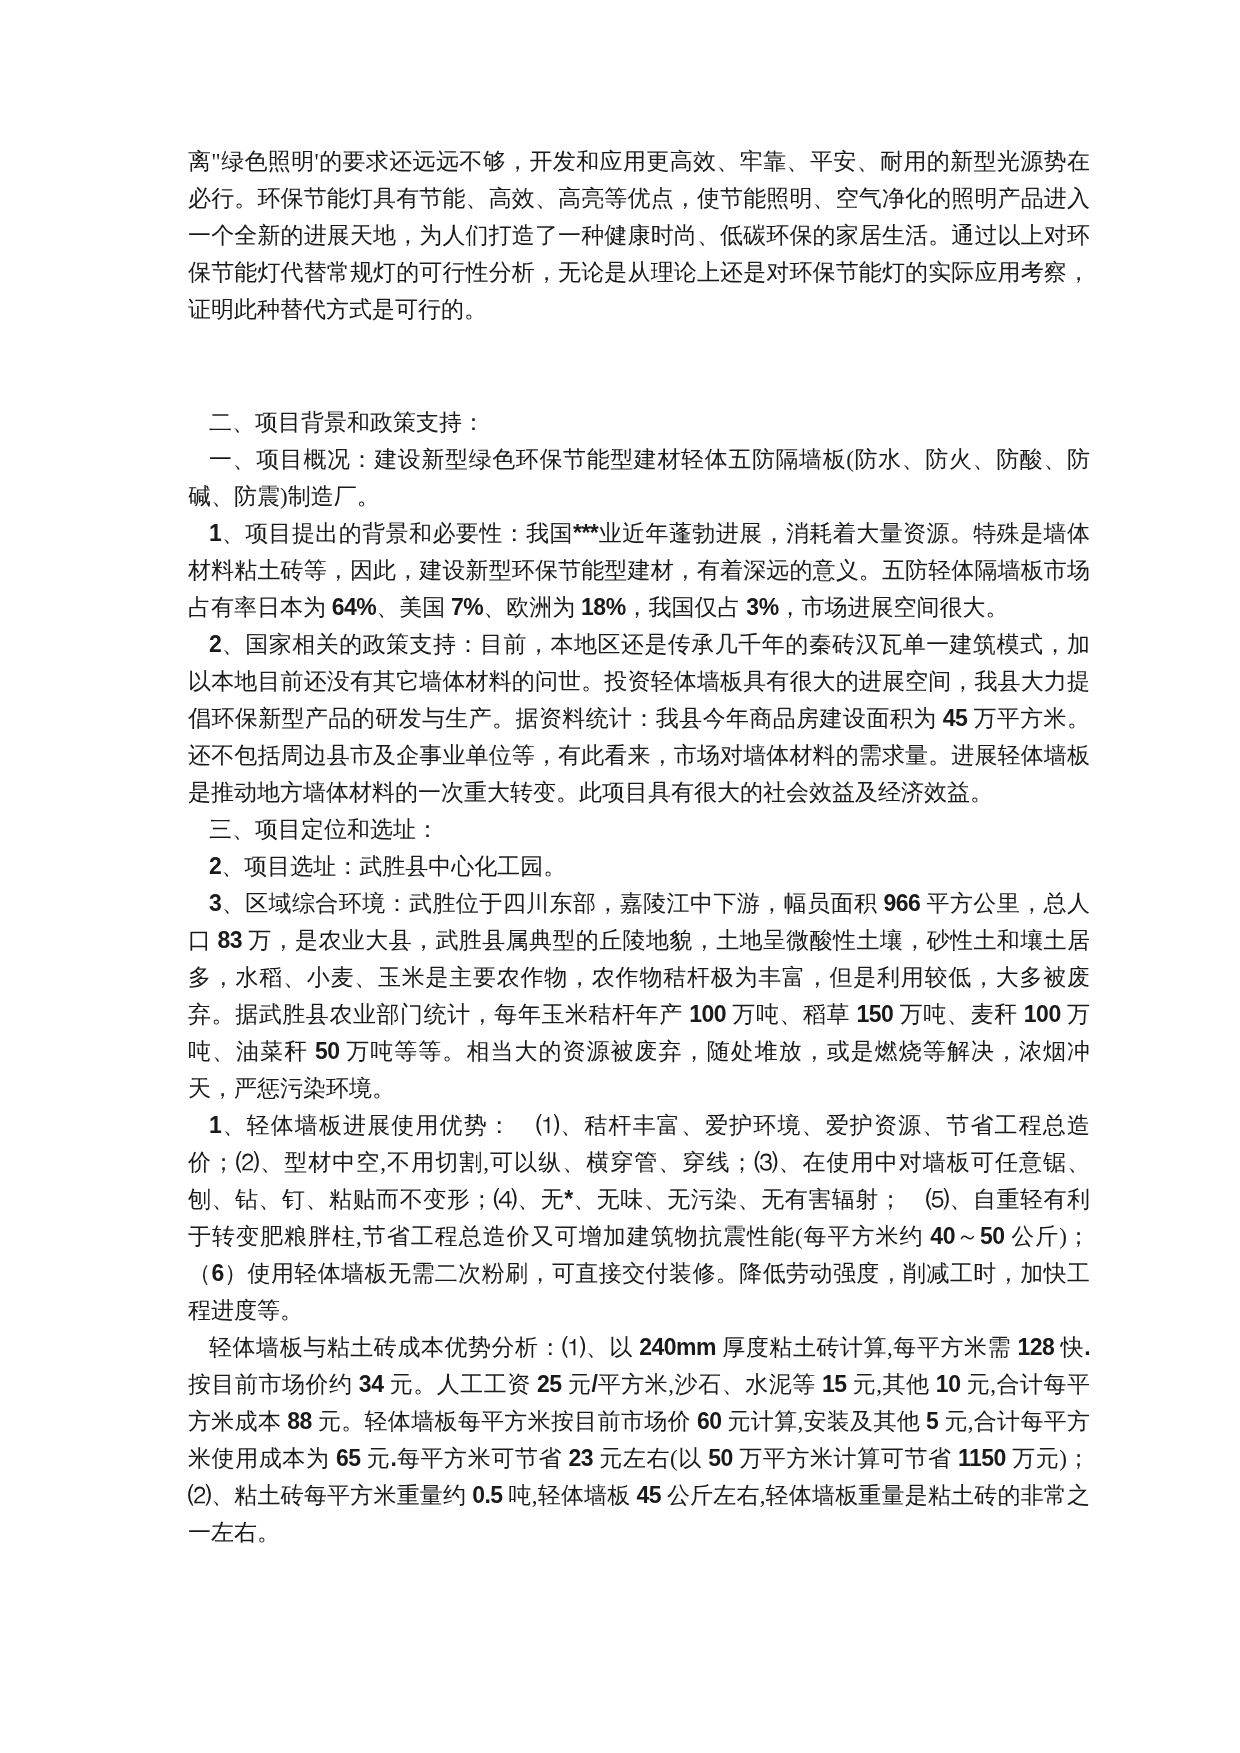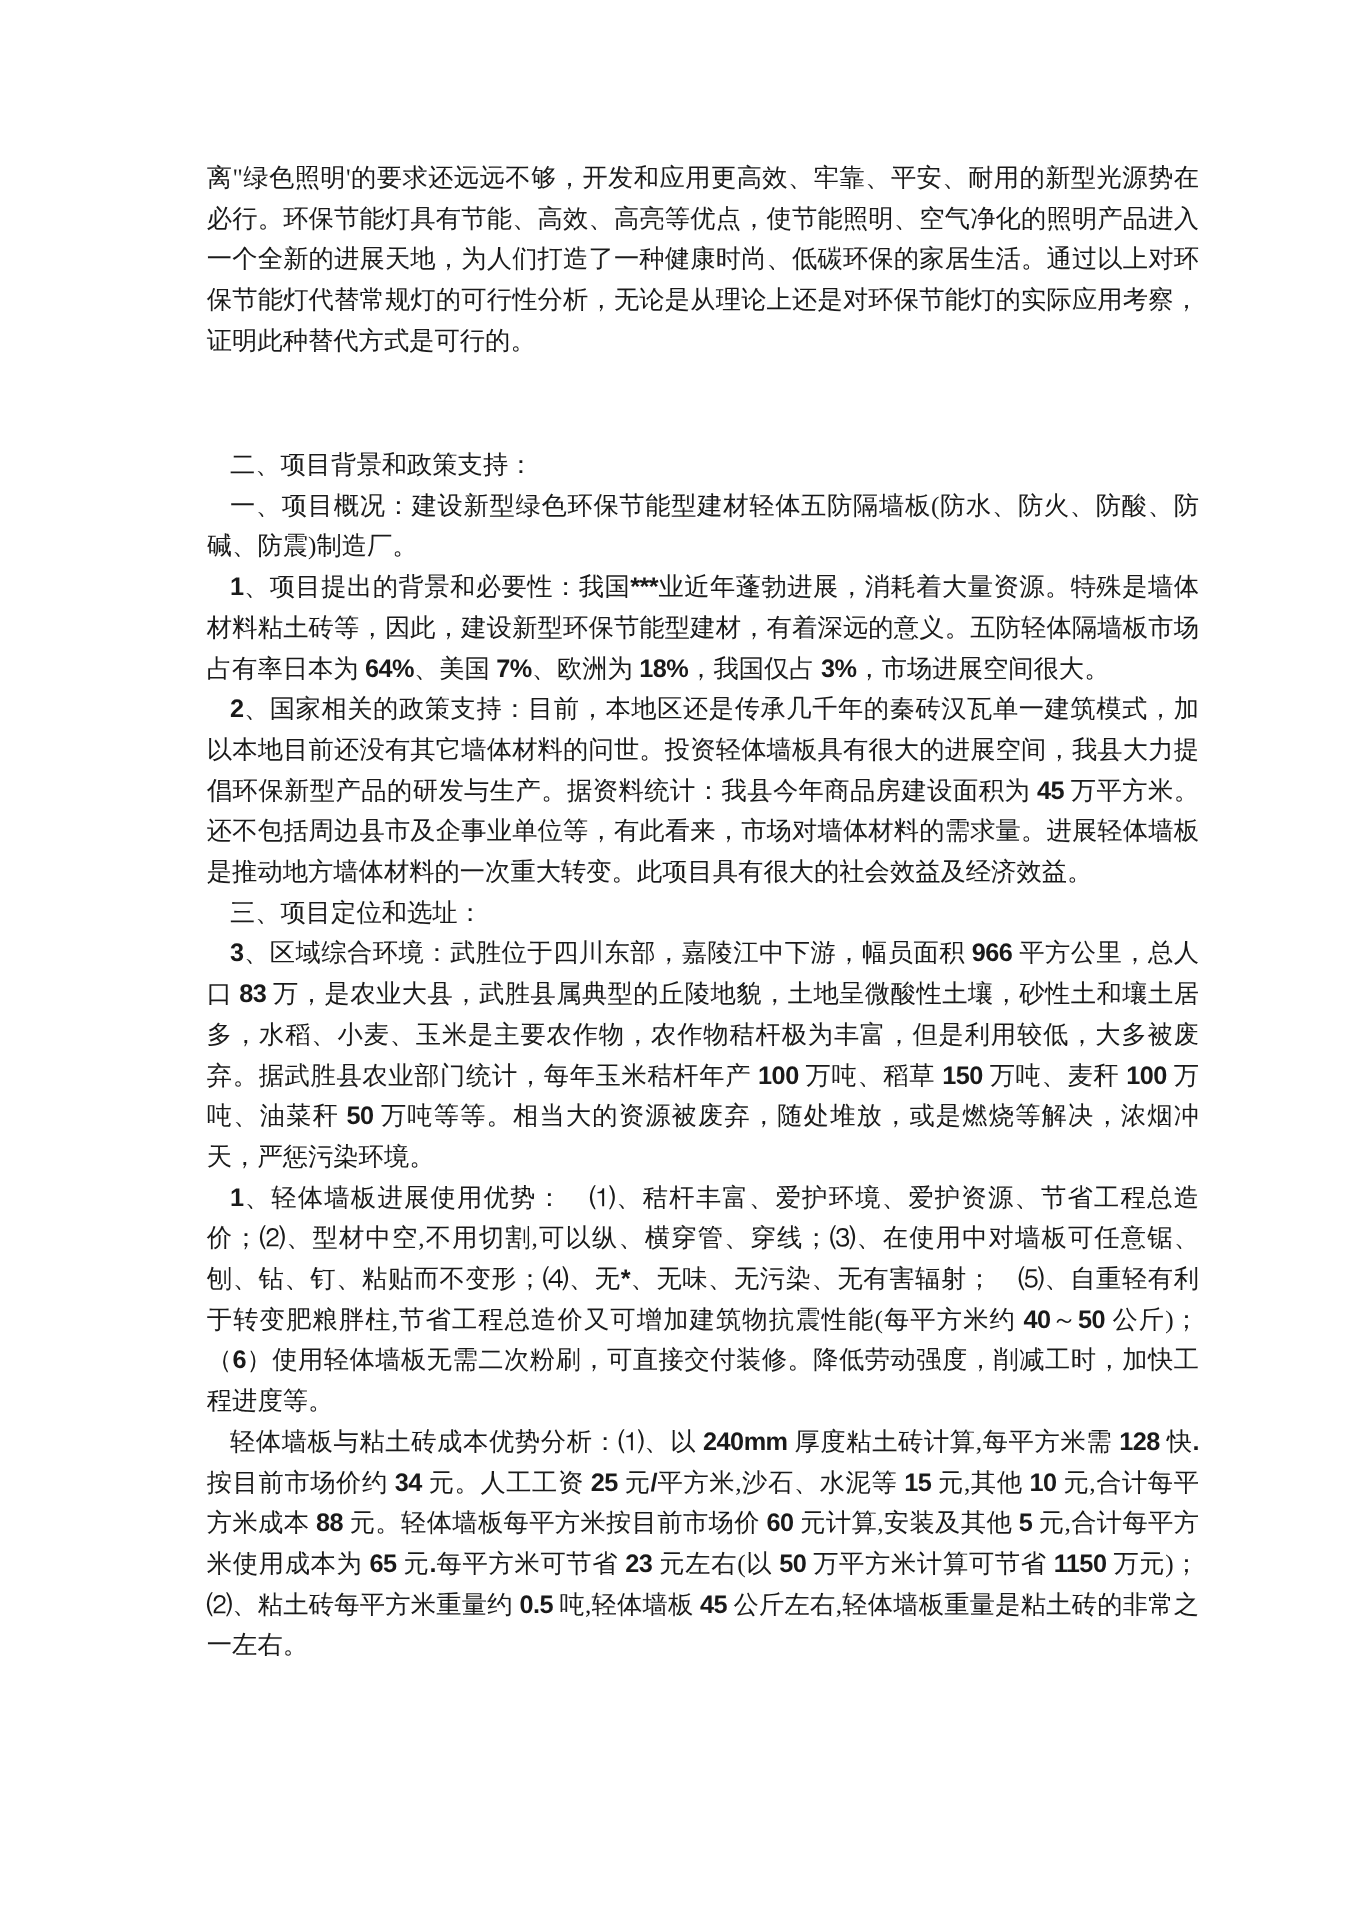--- a/index.html
+++ b/index.html
@@ -55,20 +55,21 @@
     <p>一、项目概况：建设新型绿色环保节能型建材轻体五防隔墙板(防水、防火、防酸、防碱、防震)制造厂。</p>
 
     <p><span class="lat">1</span>、项目提出的背景和必要性：我国<span class="lat">***</span>业近年蓬勃进展，消耗着大量资源。特殊是墙体材料粘土砖等，因此，建设新型环保节能型建材，有着深远的意义。五防轻体隔墙板市场占有率日本为 <span class="lat">64%</span>、美国 <span class="lat">7%</span>、欧洲为 <span class="lat">18%</span>，我国仅占 <span class="lat">3%</span>，市场进展空间很大。</p>
 
     <p><span class="lat">2</span>、国家相关的政策支持：目前，本地区还是传承几千年的秦砖汉瓦单一建筑模式，加以本地目前还没有其它墙体材料的问世。投资轻体墙板具有很大的进展空间，我县大力提倡环保新型产品的研发与生产。据资料统计：我县今年商品房建设面积为 <span class="lat">45</span> 万平方米。还不包括周边县市及企事业单位等，有此看来，市场对墙体材料的需求量。进展轻体墙板是推动地方墙体材料的一次重大转变。此项目具有很大的社会效益及经济效益。</p>
 
 
     <p>三、项目定位和选址：</p>
 
 
+    <p><span class="lat">2</span>、项目选址：武胜县中心化工园。</p>
 
     <p><span class="lat">3</span>、区域综合环境：武胜位于四川东部，嘉陵江中下游，幅员面积 <span class="lat">966</span> 平方公里，总人口 <span class="lat">83</span> 万，是农业大县，武胜县属典型的丘陵地貌，土地呈微酸性土壤，砂性土和壤土居多，水稻、小麦、玉米是主要农作物，农作物秸杆极为丰富，但是利用较低，大多被废弃。据武胜县农业部门统计，每年玉米秸杆年产 <span class="lat">100</span> 万吨、稻草 <span class="lat">150</span> 万吨、麦秆 <span class="lat">100</span> 万吨、油菜秆 <span class="lat">50</span> 万吨等等。相当大的资源被废弃，随处堆放，或是燃烧等解决，浓烟冲天，严惩污染环境。</p>
 
 
     <p><span class="lat">1</span>、轻体墙板进展使用优势：　⑴、秸杆丰富、爱护环境、爱护资源、节省工程总造价；⑵、型材中空,不用切割,可以纵、横穿管、穿线；⑶、在使用中对墙板可任意锯、刨、钻、钉、粘贴而不变形；⑷、无<span class="lat">*</span>、无味、无污染、无有害辐射；　⑸、自重轻有利于转变肥粮胖柱,节省工程总造价又可增加建筑物抗震性能(每平方米约 <span class="lat">40</span>～<span class="lat">50</span> 公斤)；（<span class="lat">6</span>）使用轻体墙板无需二次粉刷，可直接交付装修。降低劳动强度，削减工时，加快工程进度等。</p>
 
     <p>轻体墙板与粘土砖成本优势分析：⑴、以 <span class="lat">240mm</span> 厚度粘土砖计算,每平方米需 <span class="lat">128</span> 快<span class="lat">.</span>按目前市场价约 <span class="lat">34</span> 元。人工工资 <span class="lat">25</span> 元<span class="lat">/</span>平方米,沙石、水泥等 <span class="lat">15</span> 元,其他 <span class="lat">10</span> 元,合计每平方米成本 <span class="lat">88</span> 元。轻体墙板每平方米按目前市场价 <span class="lat">60</span> 元计算,安装及其他 <span class="lat">5</span> 元,合计每平方米使用成本为 <span class="lat">65</span> 元<span class="lat">.</span>每平方米可节省 <span class="lat">23</span> 元左右(以 <span class="lat">50</span> 万平方米计算可节省 <span class="lat">1150</span> 万元)；　⑵、粘土砖每平方米重量约 <span class="lat">0.5</span> 吨,轻体墙板 <span class="lat">45</span> 公斤左右,轻体墙板重量是粘土砖的非常之一左右。</p>
 
   </div>
 </div>

